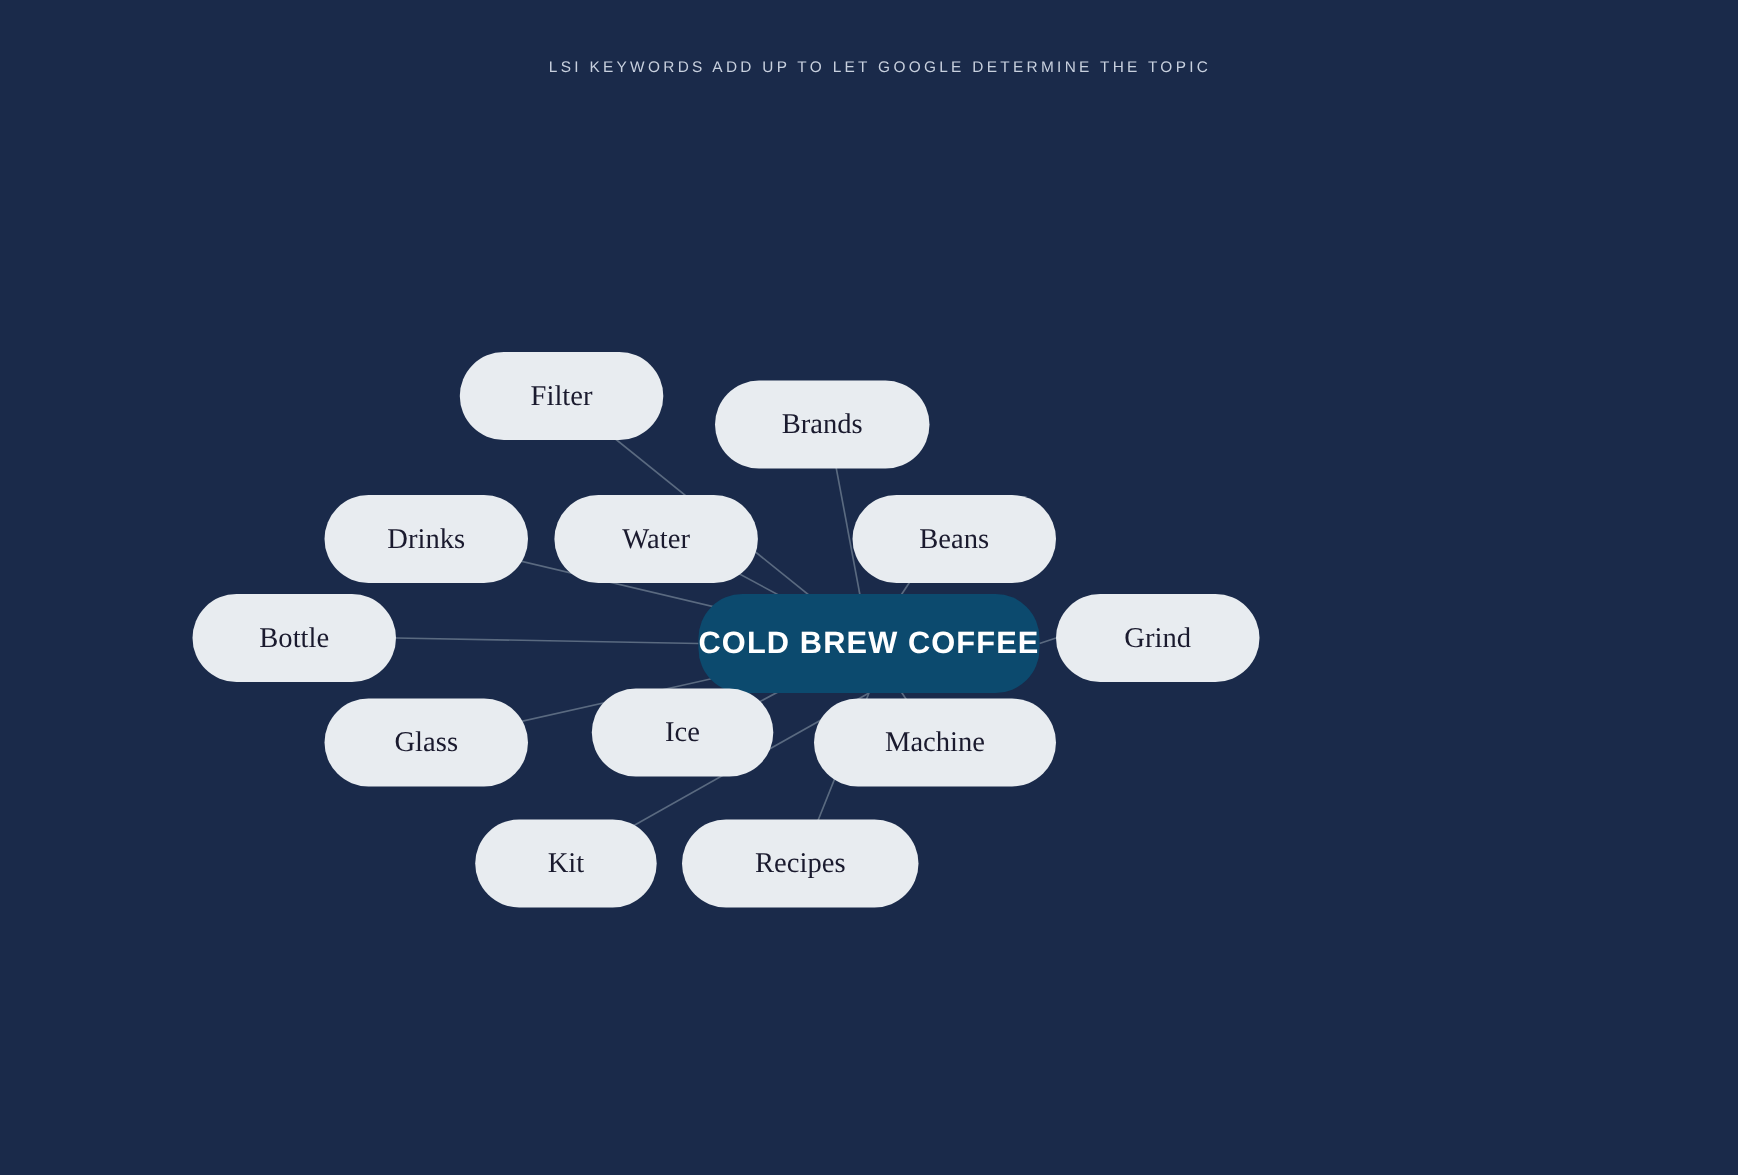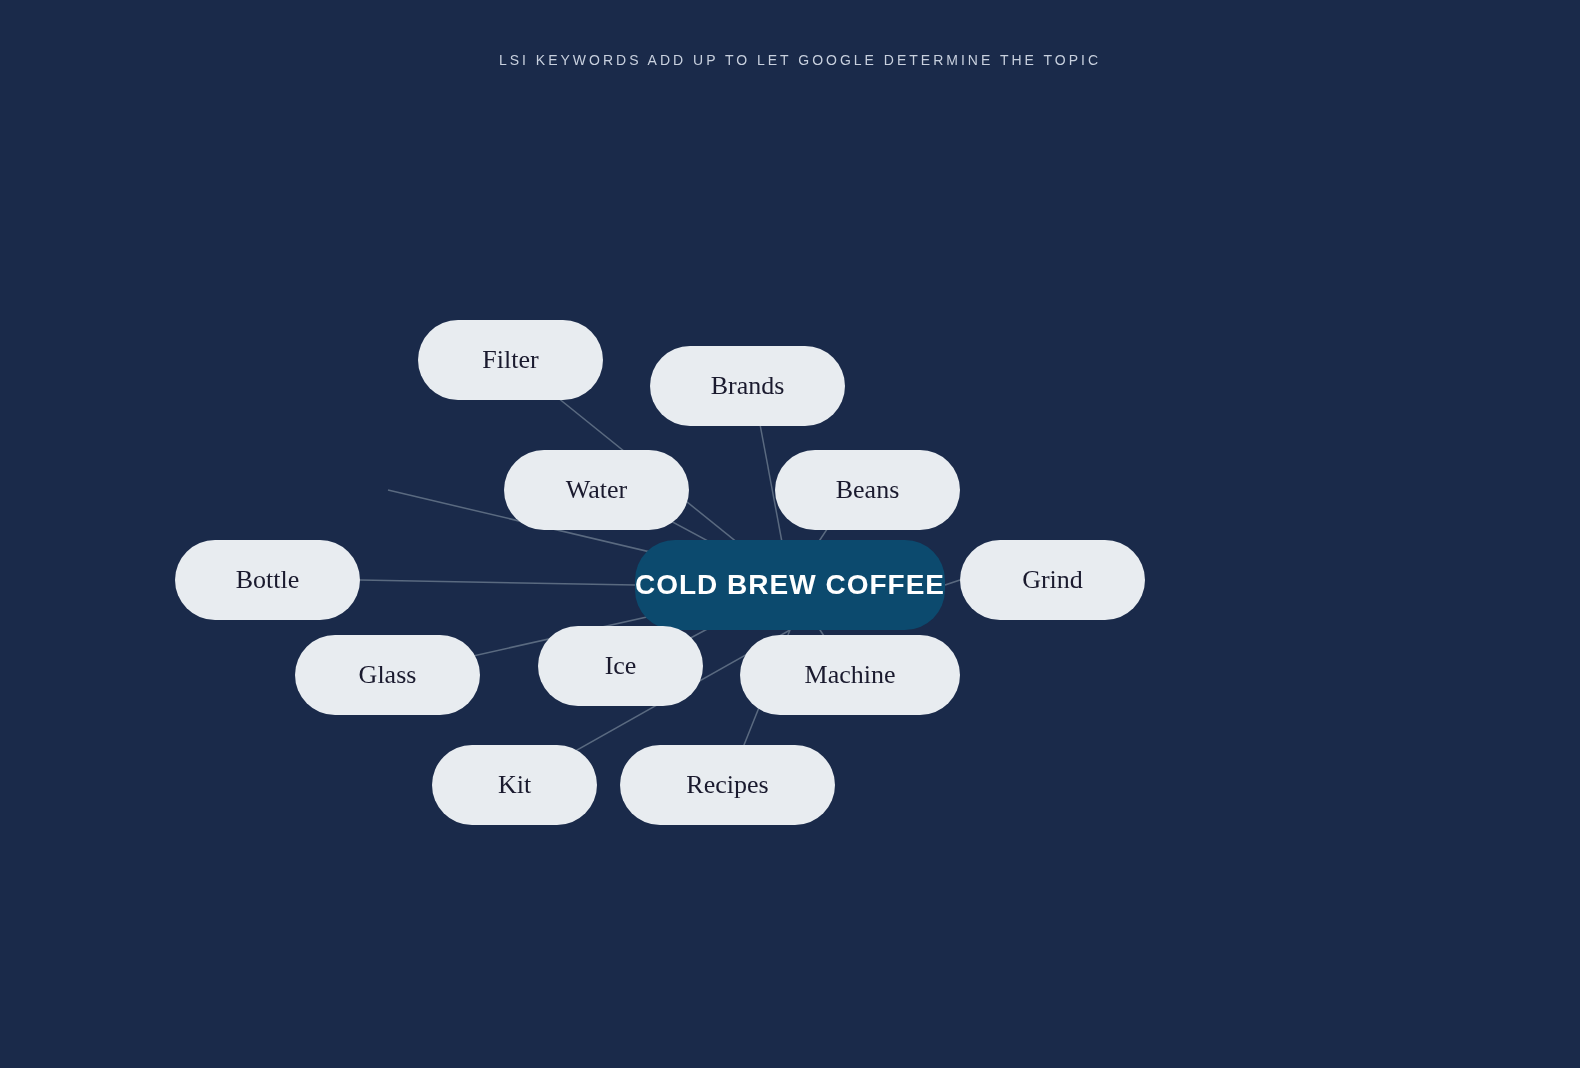--- a/index.html
+++ b/index.html
@@ -127,20 +127,23 @@
   </div>
 
   <div class="node node-filter">
     <span>Filter</span>
   </div>
 
   <div class="node node-brands">
     <span>Brands</span>
   </div>
 
+  <div class="node node-drinks">
+    <span>Drinks</span>
+  </div>
 
   <div class="node node-water">
     <span>Water</span>
   </div>
 
   <div class="node node-beans">
     <span>Beans</span>
   </div>
 
   <div class="node node-bottle">

